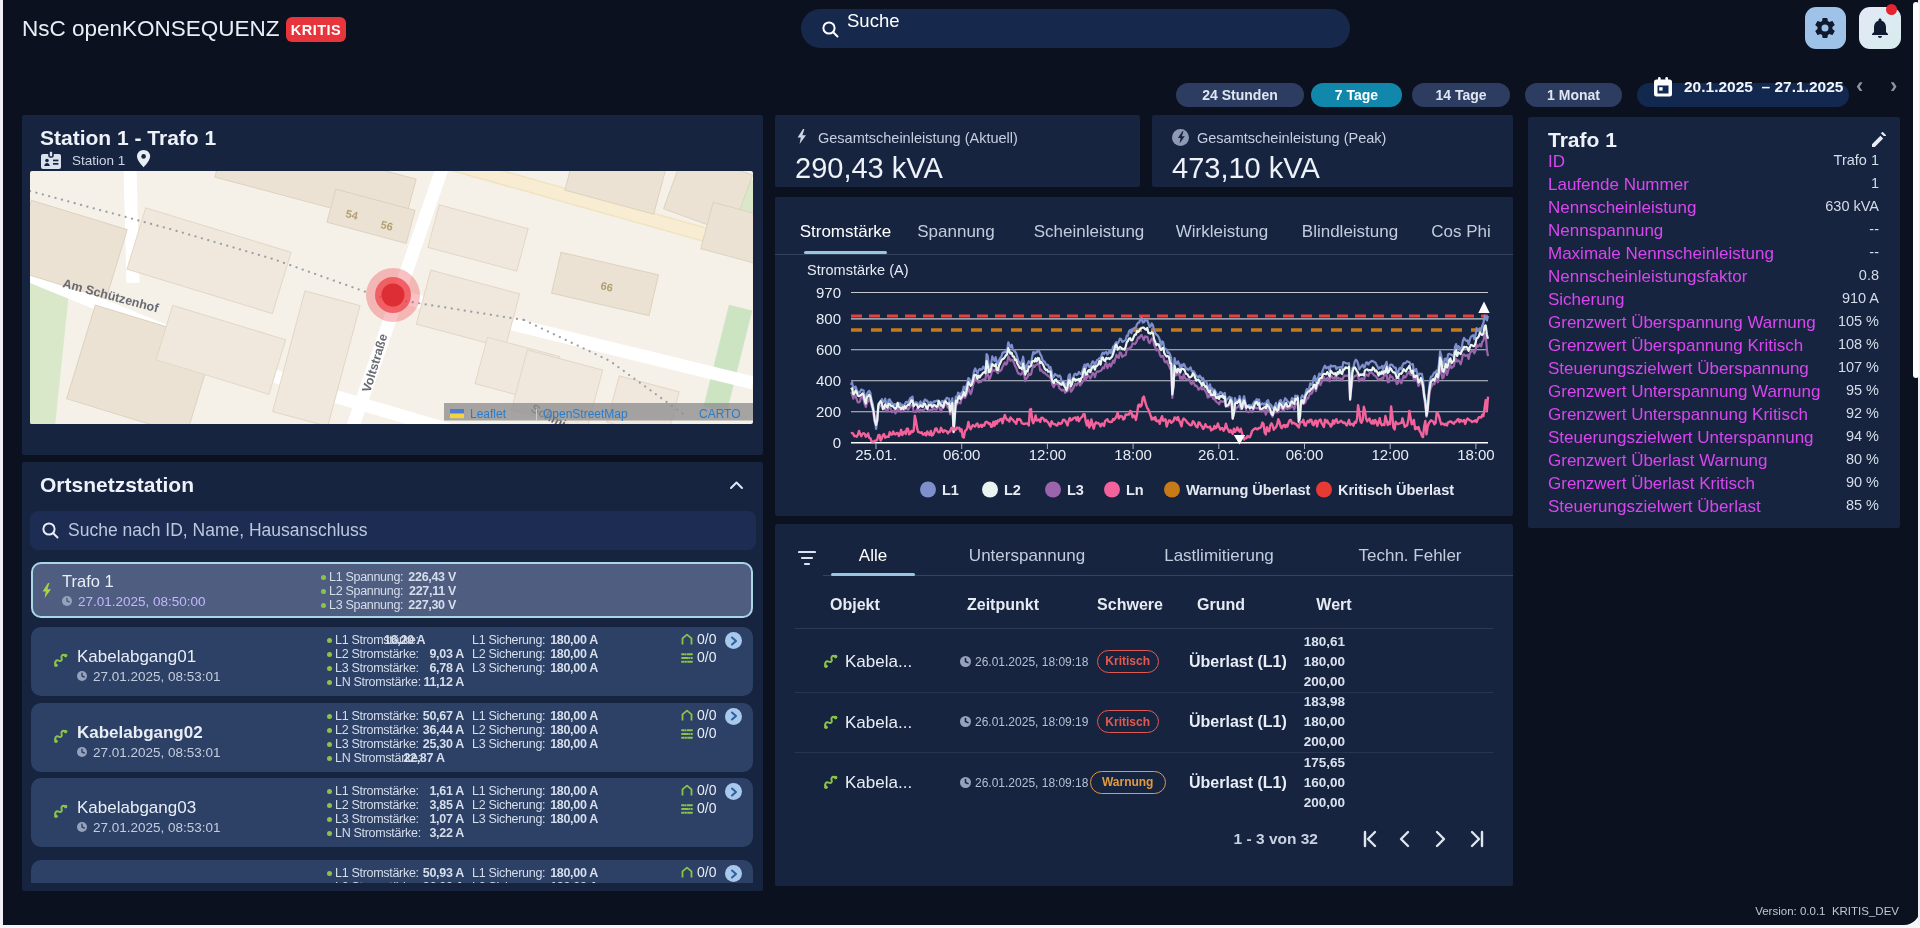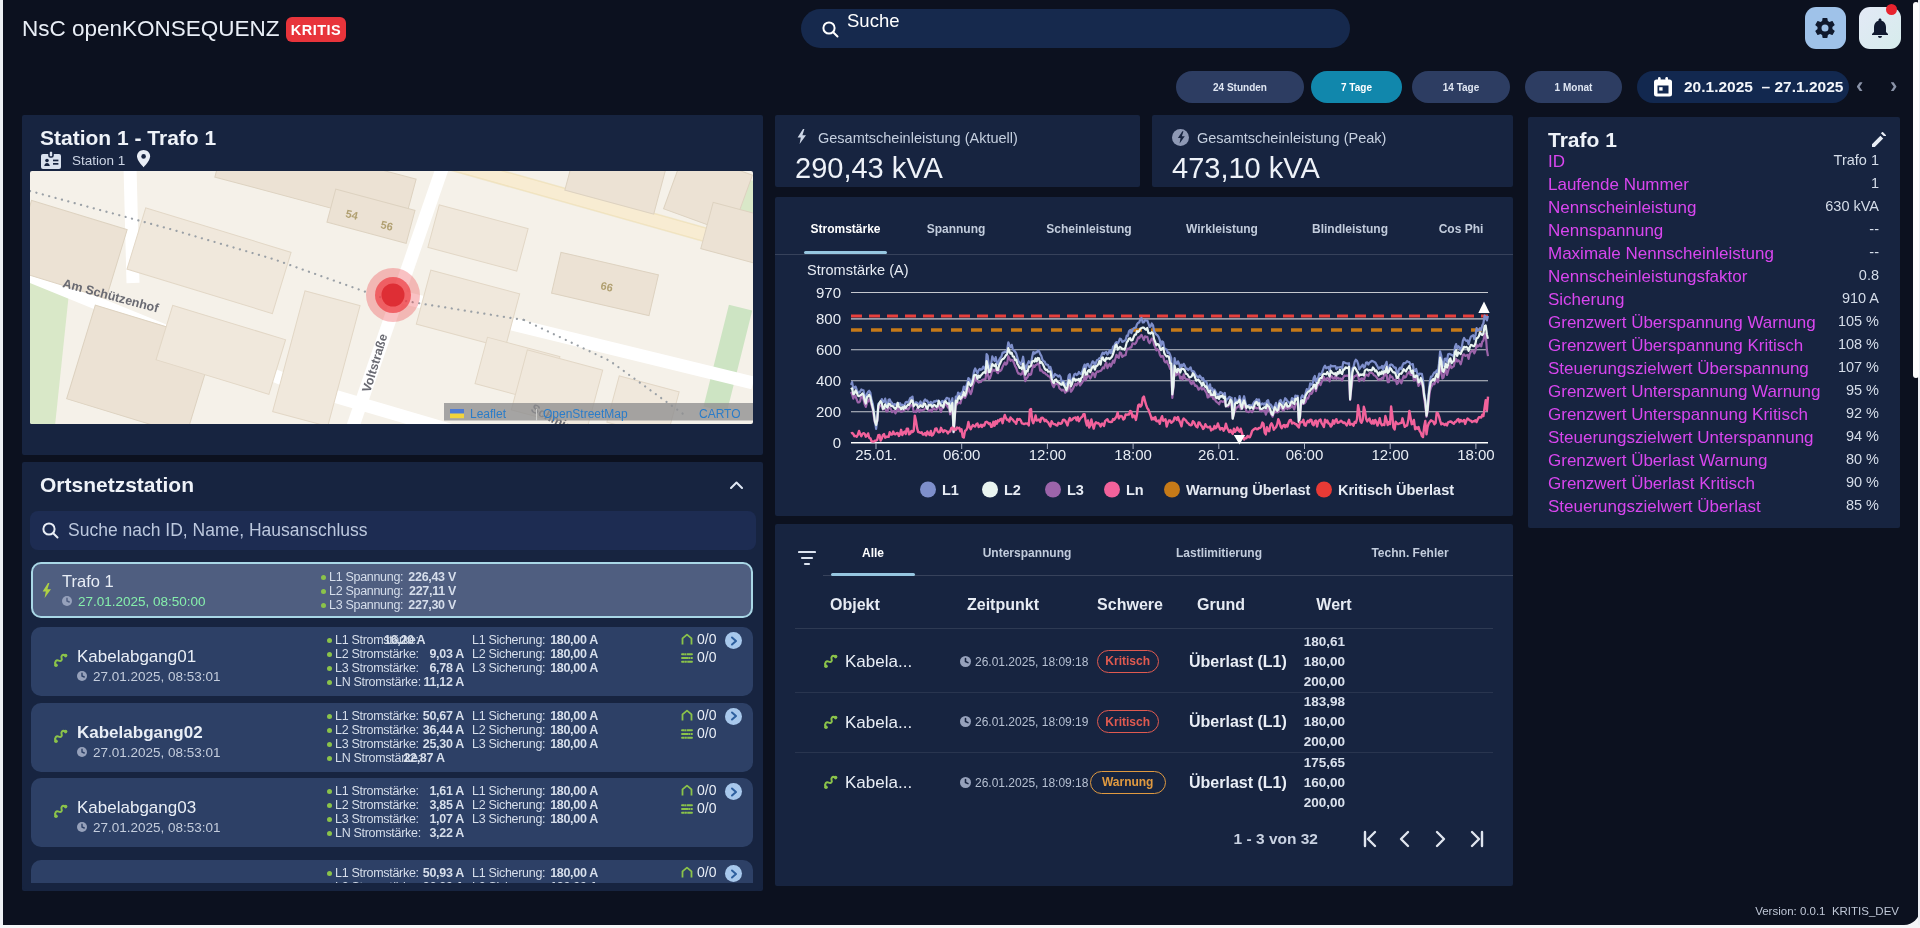--- a/index.html
+++ b/index.html
@@ -1,26 +1,26 @@
 <!DOCTYPE html>
 <html><head><meta charset="utf-8"><style>
 *{margin:0;padding:0;box-sizing:border-box;font-family:"Liberation Sans",sans-serif}
 html,body{width:1920px;height:928px;overflow:hidden;background:#f5f6f8}
 .app{position:absolute;left:0;top:0;width:1920px;height:925px;background:#0c111f;border-bottom-right-radius:16px;overflow:hidden}
 .abs{position:absolute}
 .card{position:absolute;background:#172440;border-radius:2px}
 .w{color:#e9eef6}
 .ttl{font-weight:bold;color:#eef2f8}
-.pill{position:absolute;top:71px;height:32px;border-radius:16px;background:#2d3d62;color:#dfe6f2;font-size:10px;font-weight:bold;display:flex;align-items:center;justify-content:center}
+.pill{position:absolute;top:83px;height:24px;border-radius:16px;background:#2d3d62;color:#dfe6f2;font-size:14px;font-weight:bold;display:flex;align-items:center;justify-content:center}
 .item{position:absolute;left:9px;background:#2d4066;border-radius:10px;width:722px}
 .kv{position:absolute;font-size:12.5px;letter-spacing:-0.3px;color:#d6deeb;white-space:nowrap}
 .kvb{position:absolute;width:5px;height:5px;border-radius:50%;background:#8bc34a}
 .rlbl{position:absolute;left:20px;font-size:17px;color:#d946ef;white-space:nowrap}
 .rval{position:absolute;right:21px;font-size:14.5px;color:#d5dde9;text-align:right}
-.tab{position:absolute;font-size:12px;font-weight:bold;color:#c2ccdc;transform:translateX(-50%);white-space:nowrap}
+.tab{position:absolute;font-size:17px;font-weight:normal;color:#c2ccdc;transform:translateX(-50%);white-space:nowrap}
 .tabact{color:#fff}
 svg{display:block}
 </style></head><body>
 <div class="app">
 <div class="abs w" style="left:22px;top:16px;font-size:22.5px">NsC openKONSEQUENZ</div>
 <div class="abs" style="left:286px;top:17px;width:60px;height:25px;background:#e8343b;border-radius:6px;color:#fff;font-size:14.5px;font-weight:bold;display:flex;align-items:center;justify-content:center;letter-spacing:0.5px">KRITIS</div>
 <div class="abs" style="left:801px;top:9px;width:549px;height:39px;border-radius:20px;background:#16294d"></div>
 <svg class="abs" style="left:820px;top:19px" width="20" height="20" viewBox="0 0 20 20">
       <circle cx="9" cy="9" r="5.6" fill="none" stroke="#fff" stroke-width="2.0"></circle>
       <line x1="13.2" y1="13.2" x2="17.5" y2="17.5" stroke="#fff" stroke-width="2.0" stroke-linecap="round"></line>
@@ -140,21 +140,21 @@
 <div class="abs" style="left:46px;top:58px;font-size:17.5px;color:#bcc8de">Suche nach ID, Name, Hausanschluss</div>
 <div class="item" style="top:100px;height:56px;background:#4f5e80;border:2px solid #a9d7e6;left:9px"></div>
 <svg class="abs" style="left:19px;top:121px" width="10" height="15" viewBox="0 0 10 15">
         <path fill="#aed045" d="M7 0 L1.6 8.4 H4.8 L3.6 15 L10 6.2 H6.4 L8.4 0 Z"></path>
       </svg>
 <div class="abs w" style="left:40px;top:110px;font-size:16.5px;font-weight:500">Trafo 1</div>
 <svg class="abs" style="left:40px;top:134px" width="10" height="10" viewBox="0 0 10 10">
         <circle cx="5" cy="5" r="5" fill="#96a1bb"></circle>
         <path d="M5 2.25 V5 L7.25 6.0" stroke="#4f5e80" stroke-width="1.4000000000000001" fill="none" stroke-linecap="round"></path>
       </svg>
-<div class="abs" style="left:56px;top:132px;font-size:13.5px;color:#86efac">27.01.2025, 08:50:00</div>
+<div class="abs" style="left:56px;top:132px;font-size:13.5px;color:#c4b5fd">27.01.2025, 08:50:00</div>
 <div class="kvb" style="left:299px;top:112.5px"></div>
       <div class="kv" style="left:307px;top:107.5px">L1 Spannung:</div>
       <div class="kv" style="left:354px;top:107.5px;width:80px;text-align:right;font-weight:bold">226,43 V</div>
 <div class="kvb" style="left:299px;top:126.5px"></div>
       <div class="kv" style="left:307px;top:121.5px">L2 Spannung:</div>
       <div class="kv" style="left:354px;top:121.5px;width:80px;text-align:right;font-weight:bold">227,11 V</div>
 <div class="kvb" style="left:299px;top:140.5px"></div>
       <div class="kv" style="left:307px;top:135.5px">L3 Spannung:</div>
       <div class="kv" style="left:354px;top:135.5px;width:80px;text-align:right;font-weight:bold">227,30 V</div>
 <div class="item" style="top:165px;height:69px"></div>

